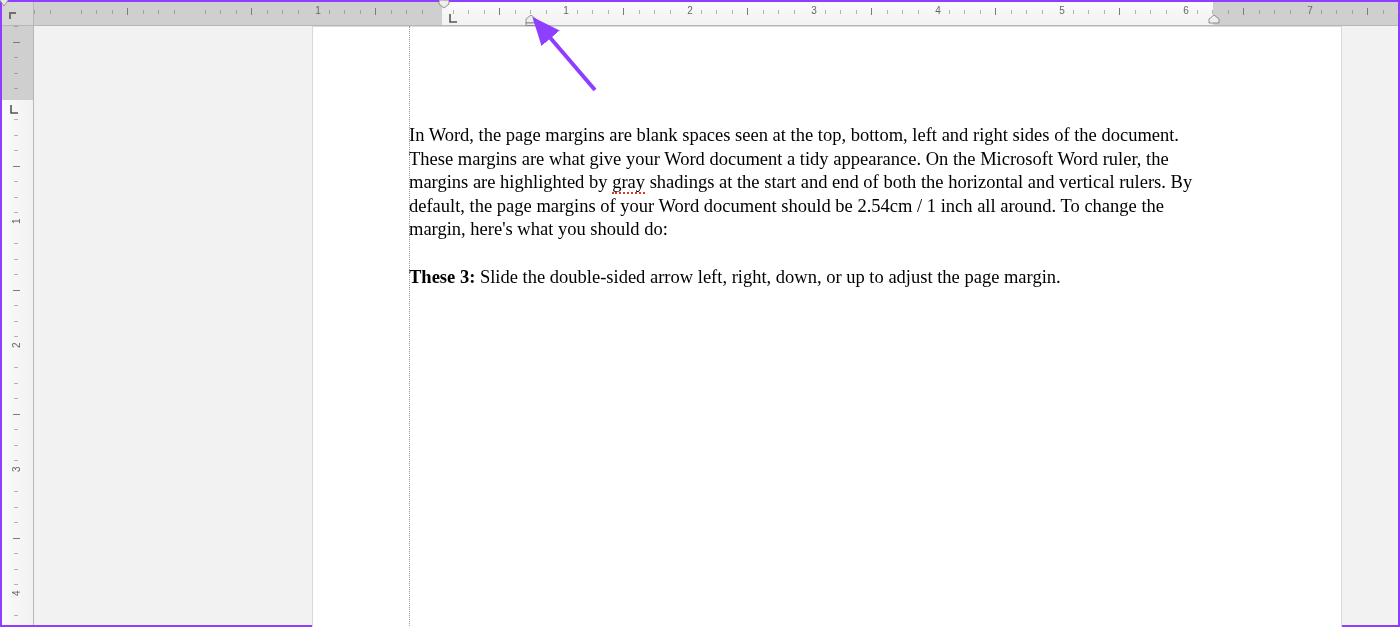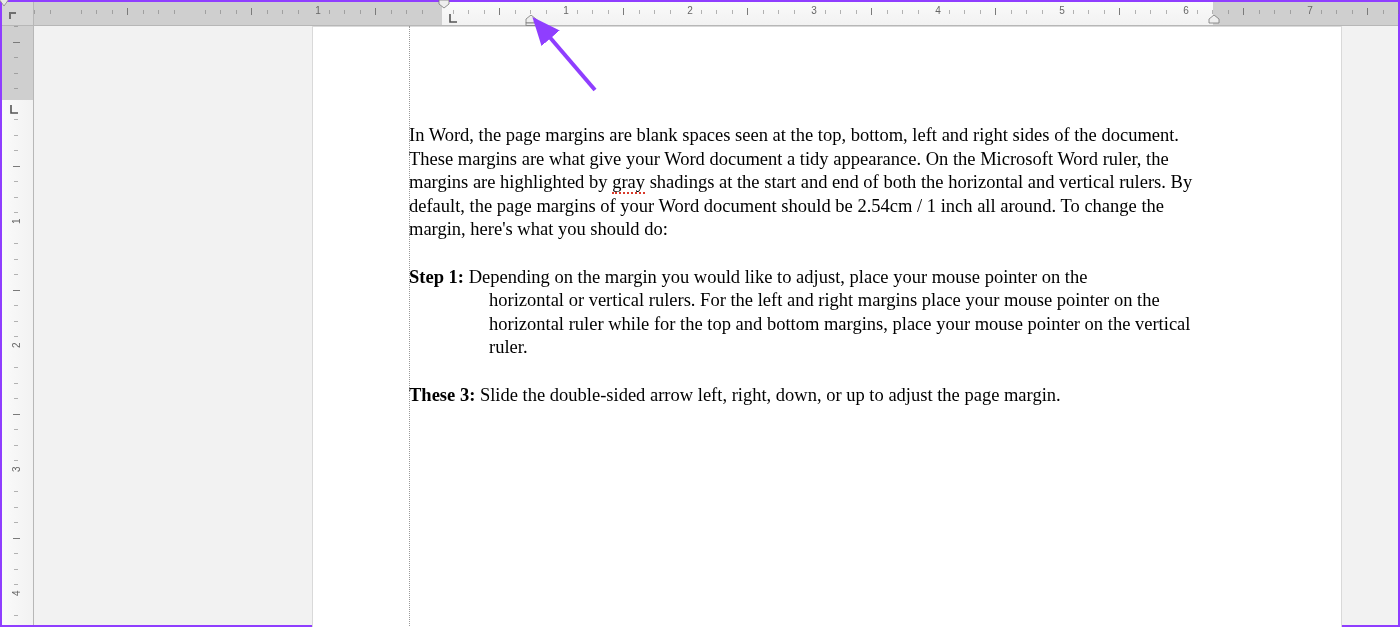--- a/index.html
+++ b/index.html
@@ -343,24 +343,20 @@
 
   <div class="page-area">
     <div class="page">
       <div class="page-content">
 
         <p class="para">
           <span>In Word, the page margins are blank spaces seen at the top, bottom, left and right sides of the document. These margins are what give your Word document a tidy appearance. On the Microsoft Word ruler, the margins are highlighted by </span><span class="squiggle">gray</span><span> shadings at the start and end of both the horizontal and vertical rulers. By default, the page margins of your Word document should be 2.54cm / 1 inch all around. To change the margin, here's what you should do:</span>
         </p>
 
         <div class="step">
-          <div class="step-indent">
-            <span class="step-label">Step 1:</span><span> Depending on the margin you would like to adjust, place your mouse pointer on the</span>
-          </div>
-          <div class="step-block">horizontal or vertical rulers. For the left and right margins place your mouse pointer on the horizontal ruler while for the top and bottom margins, place your mouse pointer on the vertical ruler.</div>
         </div>
 
 
         <p class="step">
           <span class="step-label">These 3:</span><span> Slide the double-sided arrow left, right, down, or up to adjust the page margin.</span>
         </p>
 
       </div>
     </div>
   </div>

